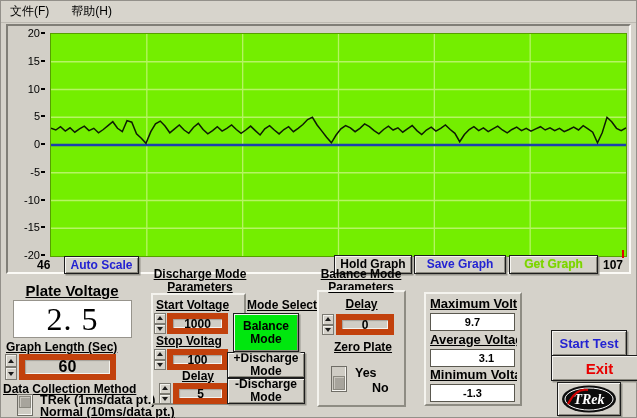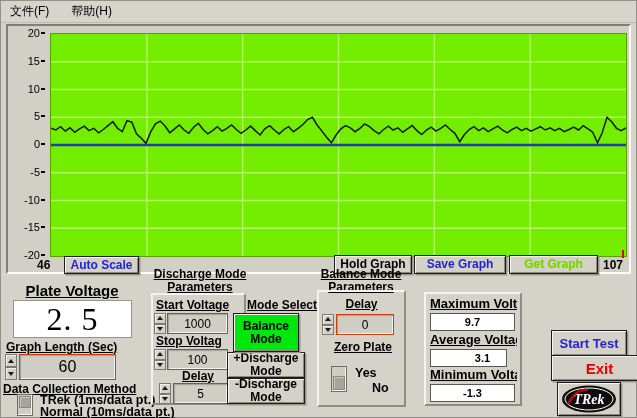--- a/index.html
+++ b/index.html
@@ -21,23 +21,23 @@
   .y-dash{position:absolute;right:0px;width:4px;height:2px;background:#000;}
   .x-lab{position:absolute;font-size:12px;font-weight:700;color:#000;}
   .red-cursor{position:absolute;left:622px;top:250px;width:2px;height:8px;background:#e00000;}
   
   .lbl{position:absolute;font-weight:700;font-size:12px;color:#000;white-space:nowrap;text-decoration:underline;}
   .lbl.ctr{text-align:center;}
   .btn3d{position:absolute;display:flex;flex-direction:column;align-items:center;justify-content:center;
          background:#d4d1c9;border:1px solid #1d1d1d;
          box-shadow:inset 1px 1px 0 #f7f6f2, inset -1px -1px 0 #8b897f, 1.5px 1.5px 0 #96948b;
          font-weight:700;font-size:12px;line-height:13px;color:#000;cursor:pointer;box-sizing:border-box;white-space:nowrap;}
-  .numbox{position:absolute;background:#d0cdc5;border:1px solid #c2410c;
+  .numbox{position:absolute;background:#d0cdc5;border:6px solid #c2410c;
           box-shadow:inset 1px 1px 1px #a3a098, inset -1px -1px 0 #f4f3ef;
-          display:flex;align-items:center;justify-content:center;font-weight:400;font-size:12px;color:#000;box-sizing:border-box;}
+          display:flex;align-items:center;justify-content:center;font-weight:700;font-size:12px;color:#000;box-sizing:border-box;}
   .whitebox{position:absolute;background:#ffffff;border:1px solid #5a584f;
           display:flex;align-items:center;justify-content:center;font-weight:700;font-size:11px;color:#000;box-sizing:border-box;}
   .spin{position:absolute;width:12px;display:flex;flex-direction:column;box-sizing:border-box;}
   .spin .cell{flex:1;background:#d4d1c9;border:1px solid #7c7a72;box-shadow:inset 1px 1px 0 #f2f1ec;
           display:flex;align-items:center;justify-content:center;cursor:pointer;}
   .tri-up{width:0;height:0;border-left:3px solid transparent;border-right:3px solid transparent;border-bottom:4px solid #1a1a1a;}
   .tri-down{width:0;height:0;border-left:3px solid transparent;border-right:3px solid transparent;border-top:4px solid #1a1a1a;}
   .group{position:absolute;border:2px solid;border-color:#f4f3ee #8e8c83 #8e8c83 #f4f3ee;box-sizing:border-box;}
   .switch{position:absolute;border:1px solid #6f6d66;background:#cfccc4;box-shadow:inset -1px -1px 0 #f6f5f1;box-sizing:border-box;cursor:pointer;}
   .switch .handle{position:absolute;left:1px;right:1px;background:#a7a49c;border:1px solid #8a887f;box-shadow:inset 1px 1px 0 #c9c6be;}
@@ -191,21 +191,21 @@
   <div class="switch" style="left:331px;top:366px;width:16px;height:26px;">
     <div class="handle" style="bottom:1px;height:12px;"></div>
   </div>
   <div class="opt" style="left:355px;top:366px;">Yes</div>
   <div class="opt" style="left:355px;top:381px;padding-left:17px;">No</div>
 
   <div class="group" style="left:424px;top:292px;width:98px;height:114px;"></div>
   <div class="lbl clip" style="left:430px;top:296px;width:87px;font-size:13px;">Maximum Volta</div>
   <div class="whitebox" style="left:430px;top:313px;width:85px;height:18px;">9.7</div>
   <div class="lbl clip" style="left:430px;top:332px;width:87px;font-size:13px;">Average Voltag</div>
-  <div class="whitebox" style="left:430px;top:349px;width:77px;height:18px;padding-left:28px;">3.1</div>
+  <div class="whitebox" style="left:430px;top:349px;width:85px;height:18px;padding-left:28px;">3.1</div>
   <div class="lbl clip" style="left:430px;top:367px;width:87px;font-size:13px;">Minimum Volta</div>
   <div class="whitebox" style="left:430px;top:384px;width:85px;height:18px;">-1.3</div>
 
   <div class="btn3d blue" style="left:551px;top:330px;width:76px;height:26px;font-size:13px;">Start Test</div>
   <div class="btn3d red" style="left:551px;top:355px;width:97px;height:26px;font-size:15px;">Exit</div>
 
   <div class="btn3d" style="left:557px;top:382px;width:64px;height:34px;">
     <svg width="58" height="30" viewBox="0 0 58 30">
       <ellipse cx="29" cy="15" rx="27" ry="13.5" fill="#0d0d0d"></ellipse>
       <ellipse cx="29" cy="15" rx="24" ry="11" fill="none" stroke="#ffffff" stroke-width="1"></ellipse>

